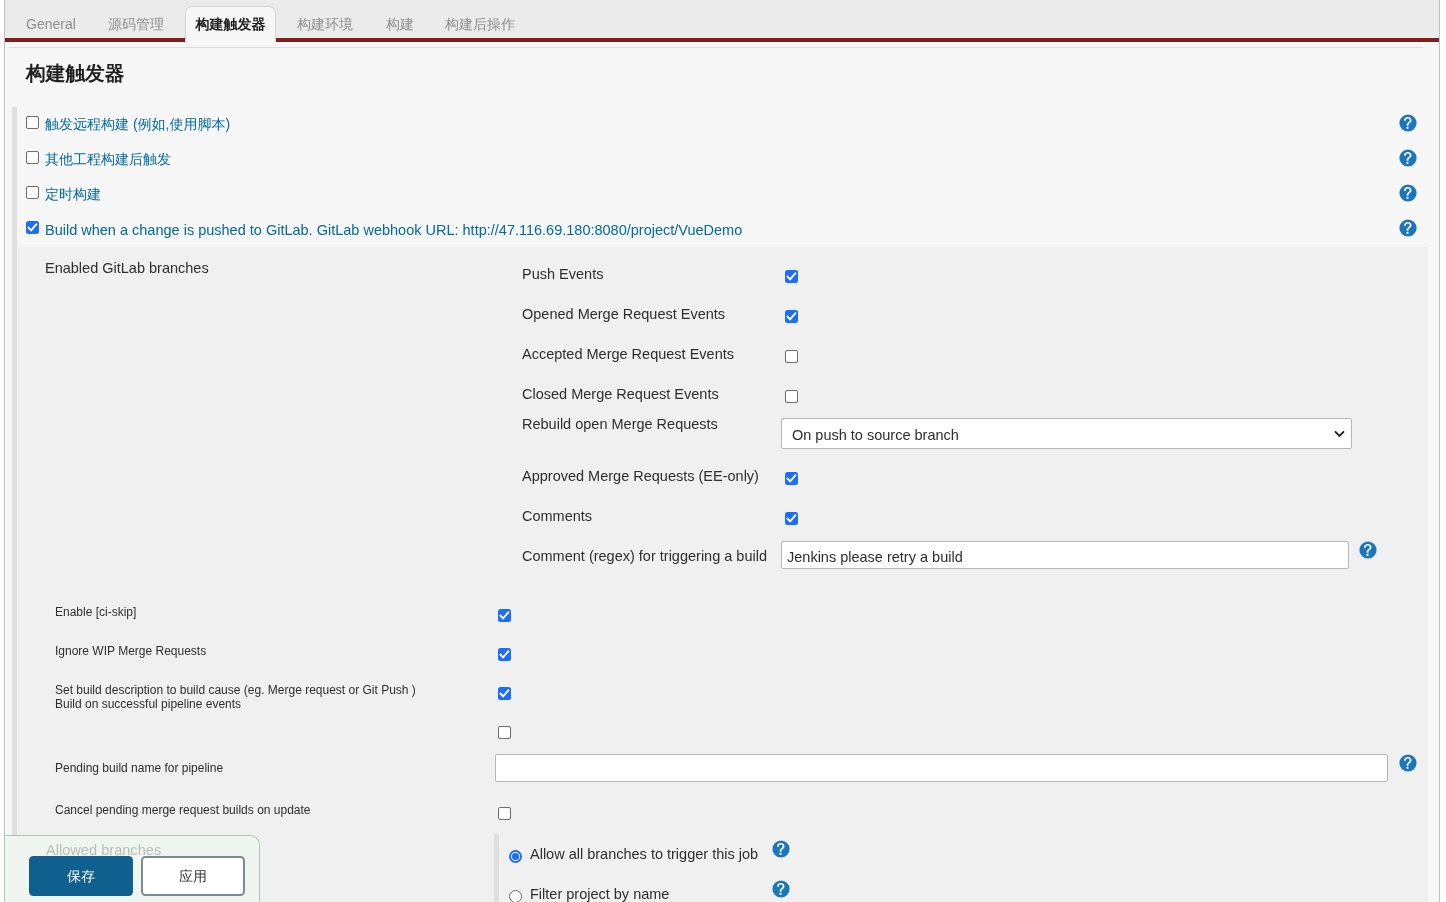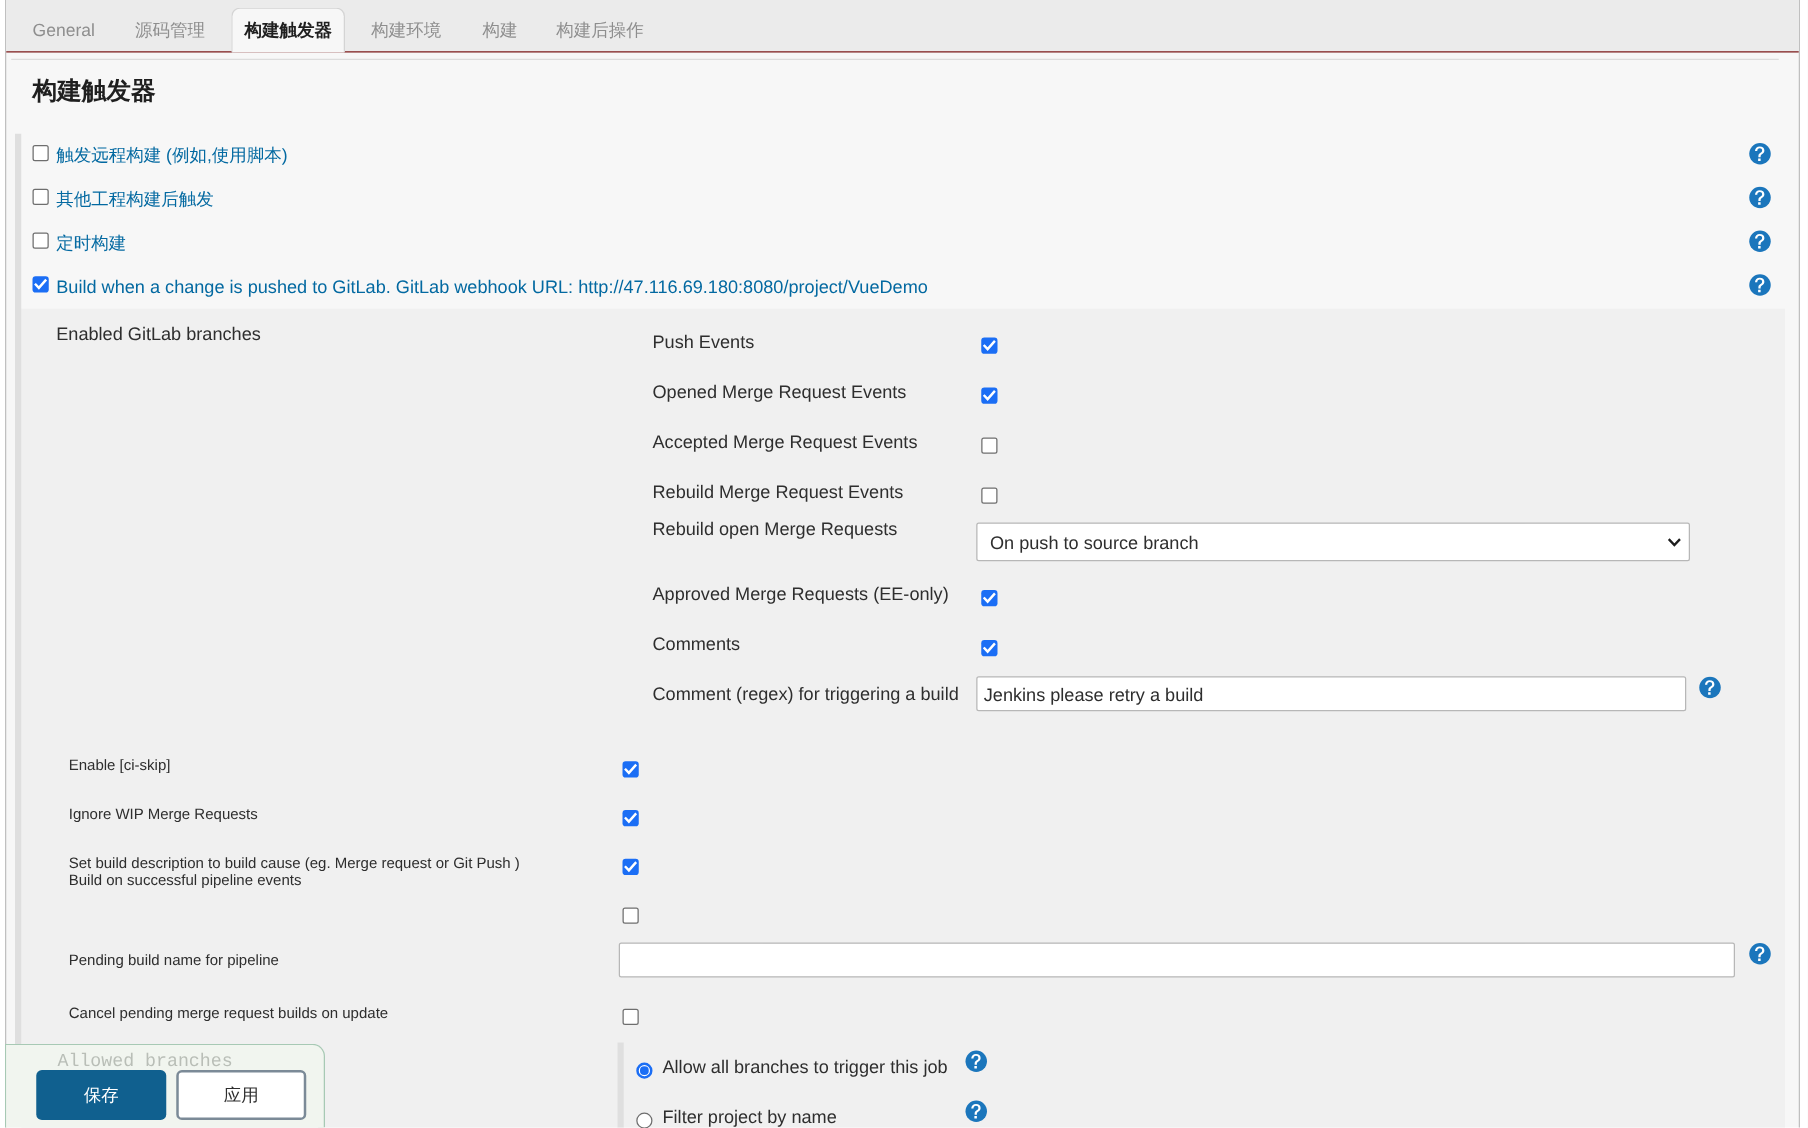--- a/index.html
+++ b/index.html
@@ -9,21 +9,21 @@
        font-family:"Liberation Sans",sans-serif;font-size:14px;color:#2e2e2e;
        -webkit-font-smoothing:antialiased;text-rendering:optimizeLegibility;}
 
   
   #page{position:absolute;left:0;top:0;width:1446px;height:902px;background:#fff;}
   #frame{position:absolute;left:4px;top:0px;width:1436px;height:902px;
          border-left:1px solid #c0c0c0;border-right:1px solid #c0c0c0;background:#f7f7f7;}
 
   
   #tabbar{position:absolute;left:5px;top:0px;width:1434px;height:42px;
-          background:#ebebeb;border-bottom:1px solid #7f1d1d;}
+          background:#ebebeb;border-bottom:4px solid #7f1d1d;}
   .tab{position:absolute;top:0;height:41px;line-height:48.5px;
        font-size:14px;color:#8e8e8e;text-align:center;white-space:nowrap;cursor:pointer;}
   .tab.active{background:#f7f7f7;color:#1f1f1f;font-weight:bold;
        border:1px solid #d4d4d4;border-bottom:none;border-radius:7px 7px 0 0;
        height:36px;line-height:35px;top:6px;}
 
   
   #hr-top{position:absolute;left:9px;top:47px;width:1414px;height:1px;background:#dcdcdc;}
   #heading{position:absolute;left:26px;top:62px;font-size:19.7px;font-weight:bold;color:#1f1f1f;line-height:23px;}
 
@@ -69,21 +69,21 @@
           background:#f1f5ef;border:1px solid #a7c9b4;border-bottom:none;
           border-radius:0 10px 0 0;}
   #btn-save{position:absolute;left:29px;top:856px;width:104px;height:40px;
             background:#10608f;color:#fff;border:none;border-radius:4.5px;
             font-family:"Liberation Sans",sans-serif;font-size:14px;line-height:40px;
             padding:0;cursor:pointer;}
   #btn-apply{position:absolute;left:141px;top:856px;width:104px;height:40px;
              background:#fff;color:#2e2e2e;border:2px solid #7b8a97;border-radius:4.5px;
              font-family:"Liberation Sans",sans-serif;font-size:14px;line-height:36px;
              padding:0;cursor:pointer;}
-  #allowed-lbl{position:absolute;left:46px;top:842px;font-size:14.6px;color:#b9beb7;z-index:5;font-family:Liberation Mono, monospace;}
+  #allowed-lbl{position:absolute;left:46px;top:842px;font-size:14.6px;color:#b9beb7;z-index:5;}
   .brlbl{position:absolute;font-size:14.5px;color:#2e2e2e;white-space:nowrap;}
 </style>
 </head>
 <body>
 
 <div id="page">
   <div id="frame"></div>
   <div id="tabbar">
     <div class="tab" style="left:3px;width:86px">General</div>
     <div class="tab" style="left:89px;width:84px">源码管理</div>
@@ -156,21 +156,21 @@
         </svg>
       </span>
     <div class="grow" style="top:306px">Opened Merge Request Events</div>
     <span class="cb on" style="left:785px;top:310px">
         <svg width="13" height="13" viewBox="0 0 13 13">
           <path d="M2.6 6.7 L5.1 9.3 L10.3 3.4" stroke="#ffffff" stroke-width="1.9" fill="none" stroke-linecap="square" stroke-linejoin="miter"></path>
         </svg>
       </span>
     <div class="grow" style="top:346px">Accepted Merge Request Events</div>
     <span class="cb" style="left:785px;top:350px"></span>
-    <div class="grow" style="top:386px">Rebuild Merge Request Events</div>
+    <div class="grow" style="top:386px">Closed Merge Request Events</div>
     <span class="cb" style="left:785px;top:390px"></span>
     <div class="grow" style="top:416px">Rebuild open Merge Requests</div>
     <div class="tsel" style="left:781px;top:418px;width:571px;height:31px;line-height:33.5px">
       <span>On push to source branch</span>
       <span class="selarrow" style="left:551.5px;top:10.8px;width:11px;height:8px">
           <svg width="11" height="8" viewBox="0 0 11 8">
             <path d="M1 1.3 L5.5 6 L10 1.3" stroke="#1d1d1d" stroke-width="1.9" fill="none" stroke-linecap="butt" stroke-linejoin="miter"></path>
           </svg>
         </span>
     </div>

